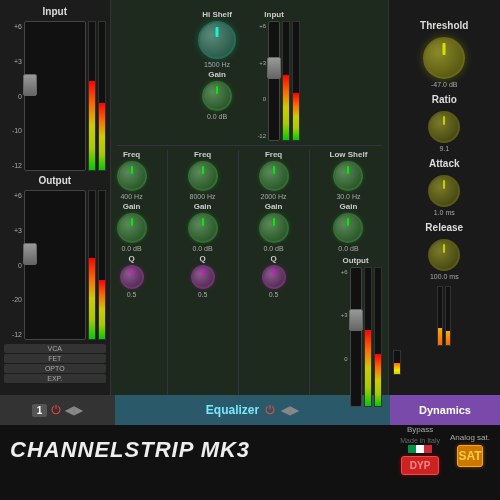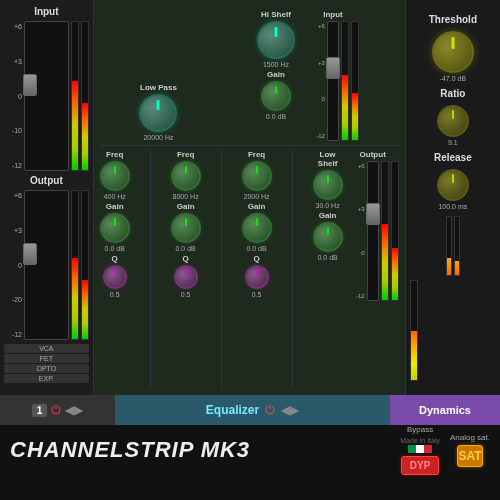--- a/index.html
+++ b/index.html
@@ -207,21 +207,21 @@
       font-size: 7px;
       text-align: center;
     }
 
     
     .right-panel {
       width: 116px;
       background: #1a1a1a;
       display: flex;
       flex-direction: column;
-      padding: 14px 4px;
+      padding: 20px 4px;
     }
 
     .dynamics-knob-section {
       display: flex;
       flex-direction: column;
       align-items: center;
       margin-bottom: 6px;
       gap: 2px;
     }
 
@@ -524,25 +524,20 @@
         <div class="mode-btn">EXP.</div>
       </div>
     </div>
 
     <div class="eq-panel">
       <div class="eq-inner">
 
         <div class="eq-row-1">
 
 
-          <div class="band-section">
-            <div class="eq-band-label">Low Pass</div>
-            <div class="knob knob-large"></div>
-            <div class="knob-value">20000 Hz</div>
-          </div>
 
           <div style="display:flex; flex-direction:row; gap:12px; align-items:flex-start;">
 
             <div style="display:flex; flex-direction:column; align-items:center; gap:2px;">
               <div class="eq-band-label">Hi Shelf</div>
               <div class="knob knob-large"></div>
               <div class="knob-value">1500 Hz</div>
               <div class="eq-band-label">Gain</div>
               <div class="knob knob-medium"></div>
               <div class="knob-value">0.0 dB</div>
@@ -608,21 +603,21 @@
             <div class="eq-band-label">Gain</div>
             <div class="knob knob-medium"></div>
             <div class="knob-value">0.0 dB</div>
             <div class="eq-band-label">Q</div>
             <div class="knob knob-small knob-purple"></div>
             <div class="knob-value">0.5</div>
           </div>
 
           <div class="band-separator"></div>
 
-          <div style="display:flex; gap:4px; align-items:flex-start;">
+          <div style="display:flex; flex-direction:column; gap:4px; align-items:flex-start;">
             <div class="band-section">
               <div class="eq-band-label">Low Shelf</div>
               <div class="knob knob-medium"></div>
               <div class="knob-value">30.0 Hz</div>
               <div class="eq-band-label">Gain</div>
               <div class="knob knob-medium"></div>
               <div class="knob-value">0.0 dB</div>
             </div>
 
             <div style="display:flex; flex-direction:column; gap:2px; align-items:center;">
@@ -658,20 +653,25 @@
         <div class="knob-dyn"></div>
         <div class="knob-value">-47.0 dB</div>
       </div>
 
       <div class="dynamics-knob-section">
         <div class="panel-label">Ratio</div>
         <div class="knob-dyn-small"></div>
         <div class="knob-value">9.1</div>
       </div>
 
+      <div class="dynamics-knob-section">
+        <div class="panel-label">Attack</div>
+        <div class="knob-dyn-small"></div>
+        <div class="knob-value">1.0 ms</div>
+      </div>
 
       <div class="dynamics-knob-section">
         <div class="panel-label">Release</div>
         <div class="knob-dyn-small"></div>
         <div class="knob-value">100.0 ms</div>
       </div>
 
       <div style="display:flex; justify-content:center; flex:1;">
         <div style="display:flex; flex-direction:row; gap:2px; height:60px;">
           <div class="meter-bar" style="width:6px;">

